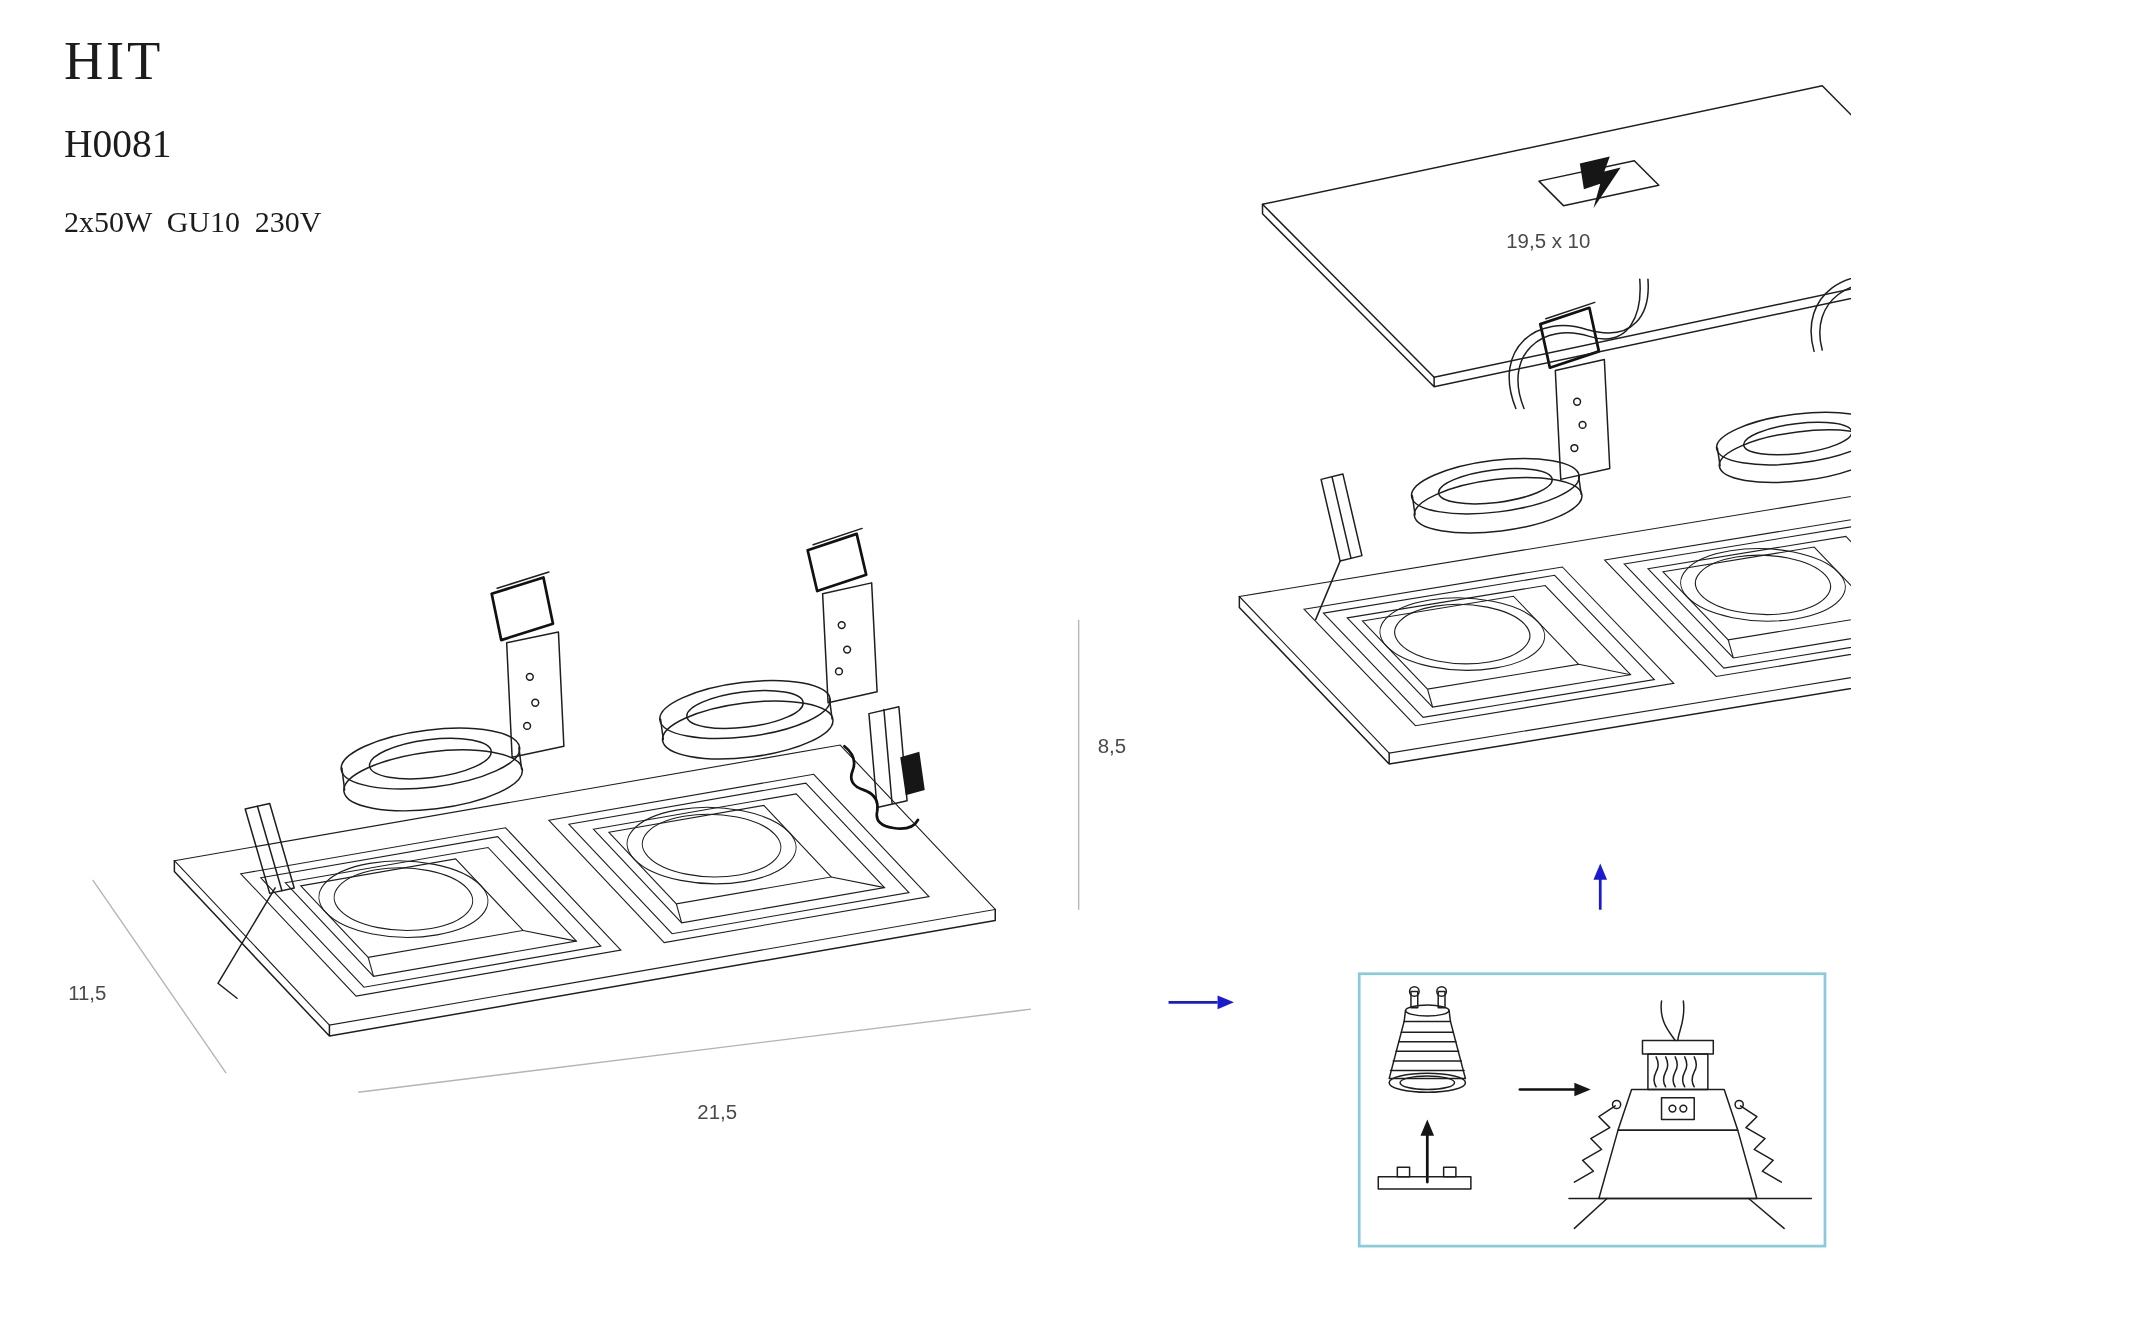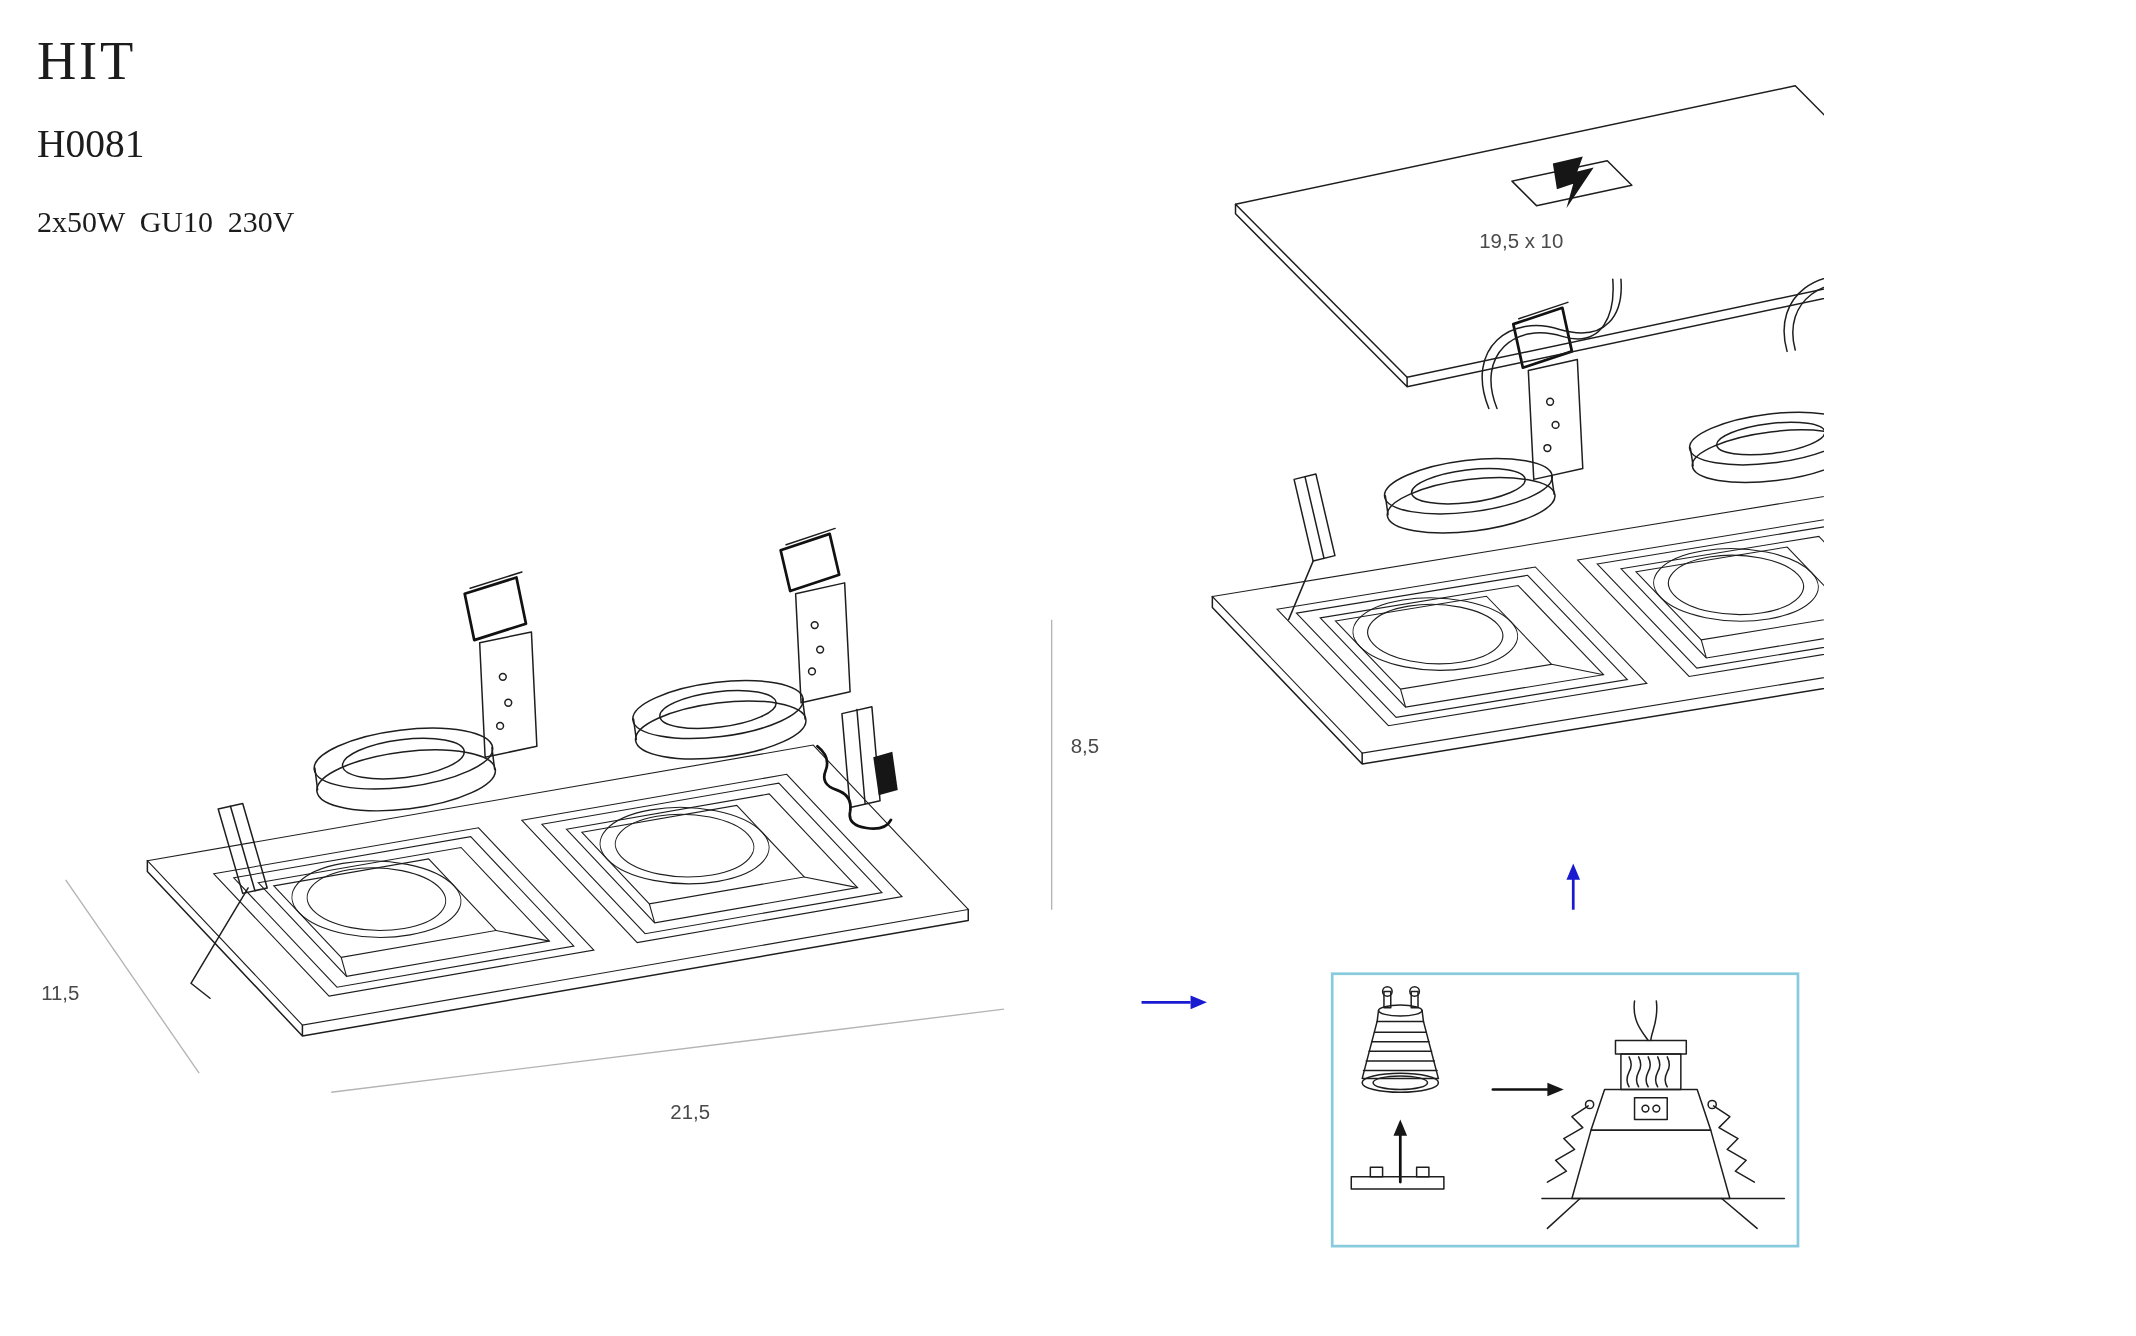--- a/index.html
+++ b/index.html
@@ -1,16 +1,16 @@
 <!DOCTYPE html>
 <html><head>
 <meta charset="utf-8">
 <style>
   html,body{margin:0;padding:0;background:#fff;}
-  .page{position:relative;width:1824px;height:1336px;background:#fff;overflow:hidden;}
+  .page{position:relative;width:1824px;height:1336px;background:#fff;overflow:hidden;margin-left:27px;}
   svg{display:block;}
   .k{stroke:#1e1e1e;fill:none;stroke-width:1.1;stroke-linecap:round;stroke-linejoin:round;}
   .k2{stroke:#111;fill:none;stroke-width:2;stroke-linecap:round;stroke-linejoin:round;}
   .dimline{stroke:#b4b4b4;fill:none;stroke-width:1;}
   .blue{stroke:#1a1bd0;fill:none;stroke-width:2;}
   .bluef{fill:#1a1bd0;stroke:none;}
   .dark{fill:#161616;stroke:none;}
   text{fill:#1c1c1c;}
   .serif{font-family:"Liberation Serif",serif;}
   .sans{font-family:"Liberation Sans",sans-serif;}

